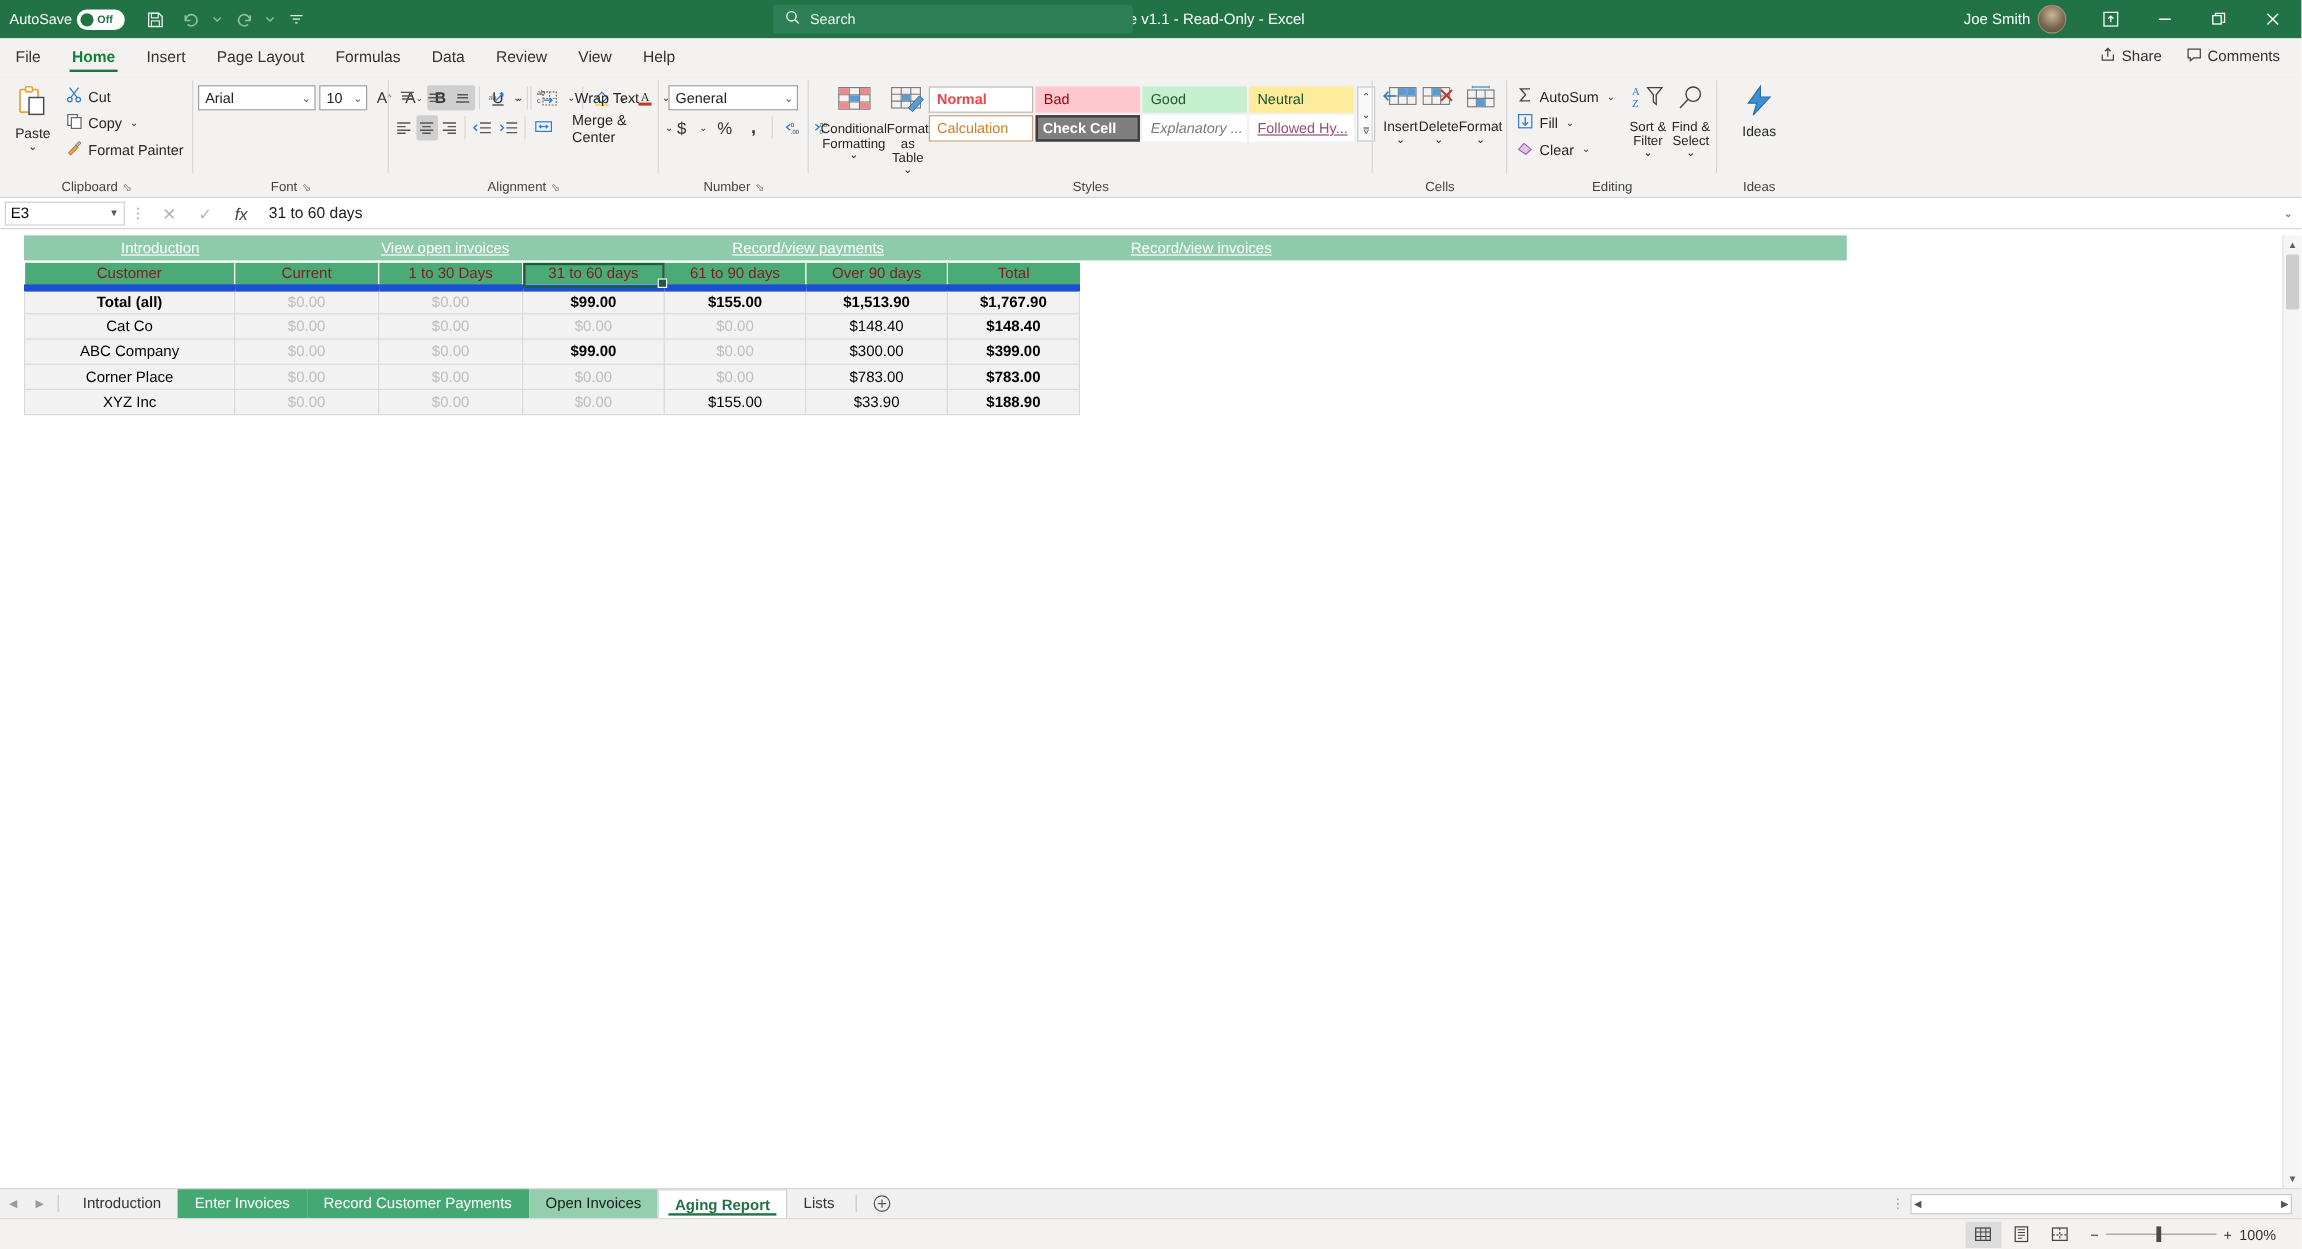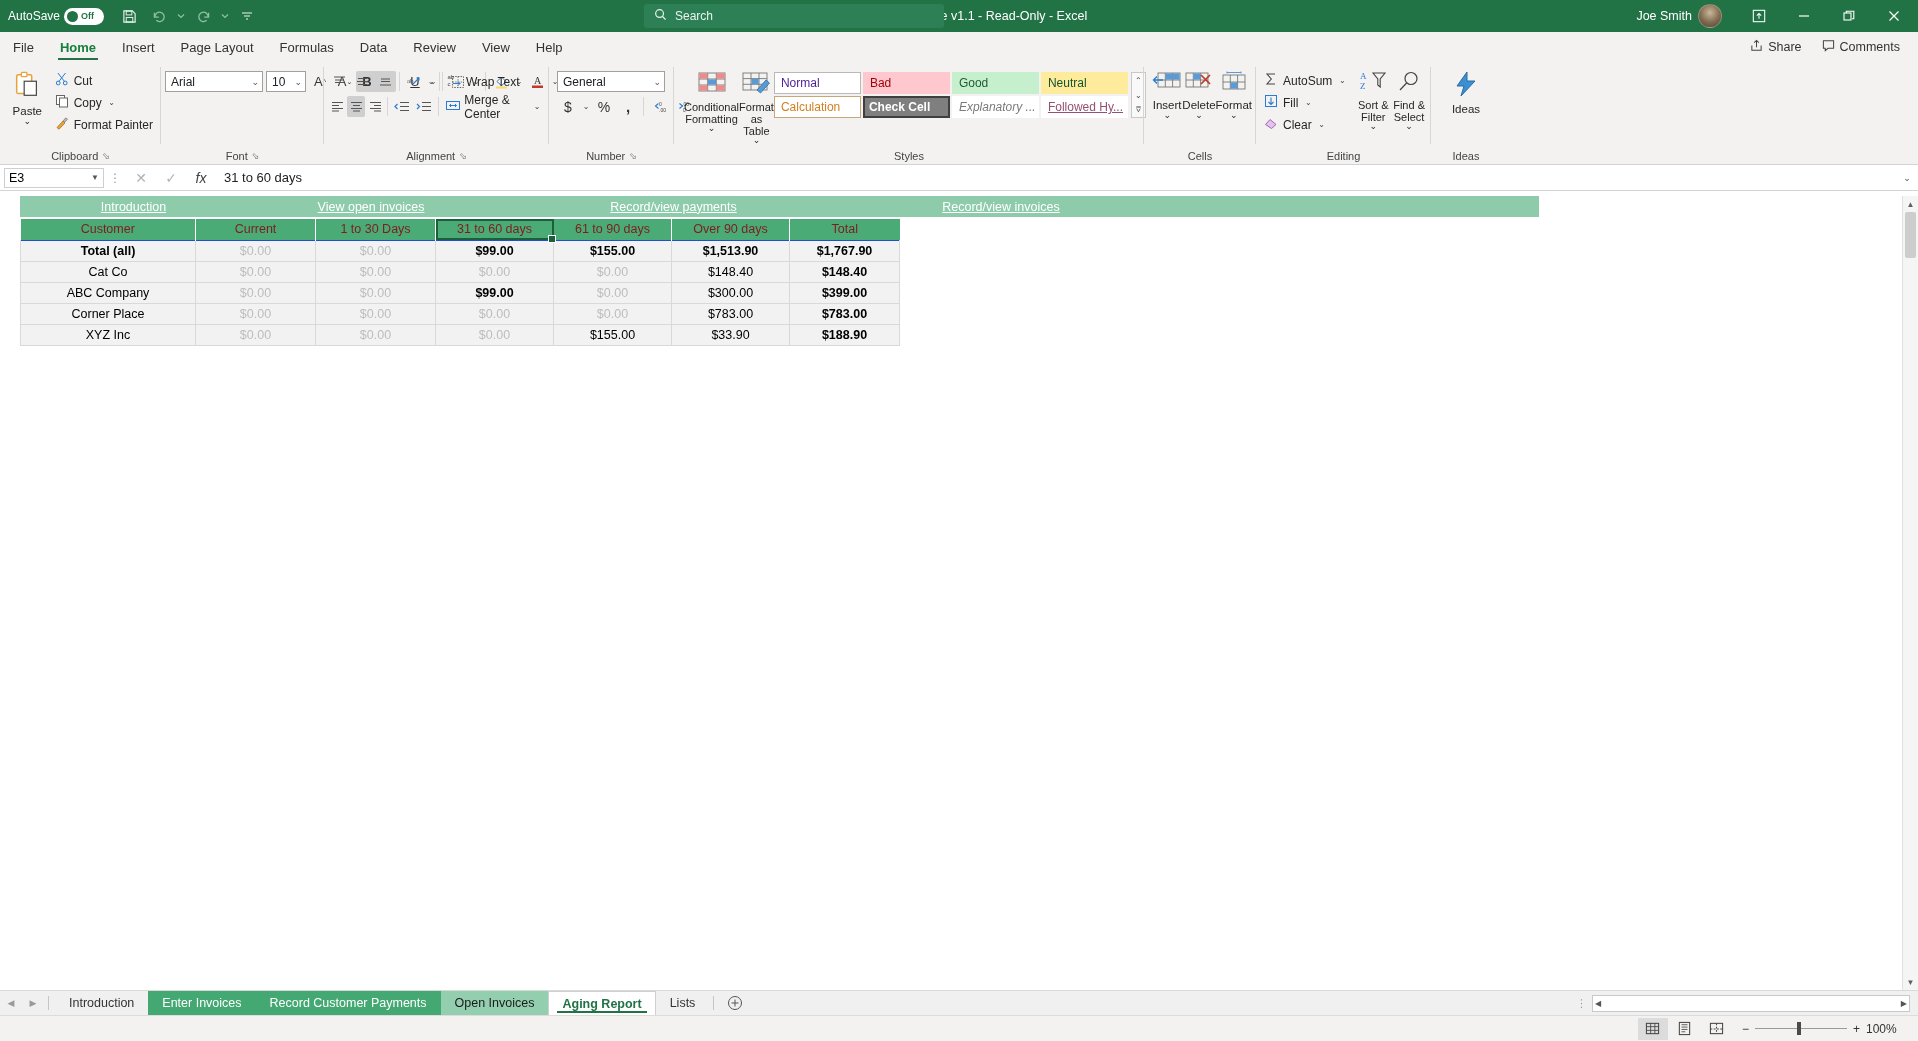--- a/index.html
+++ b/index.html
@@ -126,33 +126,33 @@
   .ic {
     width: 22px; height: 21px; display: flex; align-items: center;
     justify-content: center; font-size: 13px; color: #333;
   }
   .ic.on { background: #cfcfcf; border-radius: 2px; }
   .ic.wide { width: 26px; }
   .dd { font-size: 8px; color: #444; width: 10px; text-align: center; }
   .vsep { width: 1px; align-self: stretch; background: #d6d6d6; margin: 1px 2px; }
 
   .alnrow { display: flex; align-items: center; gap: 1px; margin-bottom: 4px; }
-  .txtbtn { display: flex; align-items: center; gap: 3px; font-size: 12px; padding: 0 4px; height: 21px; }
+  .txtbtn { display: flex; align-items: center; gap: 16px; font-size: 12px; padding: 0 4px; height: 21px; }
 
   
   .styles-gal {
     display: grid; grid-template-columns: repeat(4, 1fr);
     grid-template-rows: 22px 22px; gap: 2px; padding-top: 5px;
   }
   .scell {
     width: 87px; height: 22px; font-size: 12px; display: flex; align-items: center;
     padding-left: 6px; border: 1px solid transparent; overflow: hidden;
     white-space: nowrap;
   }
-  .s-normal { background: #fff; border-color: #b9b9b9; color: #4c1d95; }
+  .s-normal { background: #fff; border-color: #b9b9b9; color: #ef4444; font-weight: bold; }
   .s-bad { background: #ffc7ce; color: #9c0006; }
   .s-good { background: #c6efce; color: #215c2c; }
   .s-neutral { background: #ffeb9c; color: #14532d; }
   .s-calc { background: #fff; border-color: #c6a77a; color: #d17f20; }
   .s-check { background: #7f7f7f; color: #fff; border: 2px solid #3f3f3f; font-weight: bold; padding-left: 4px; }
   .s-expl { background: #fff; color: #7b7b7b; font-style: italic; }
   .s-hyp { background: #fff; color: #954f72; text-decoration: underline; }
   .gal-scroll {
     width: 15px; display: flex; flex-direction: column; justify-content: space-between;
     border: 1px solid #c8c8c8; background: #f9f9f9; margin: 5px 0 2px 3px; height: 46px;
@@ -208,21 +208,21 @@
     content: ""; position: absolute; right: -3px; bottom: -3px;
     width: 6px; height: 6px; background: #1c5f3c; border: 1px solid #fff;
   }
   td.cust { text-align: right; padding-right: 10px; background: #f2f2f2; }
   td.num { background: #f2f2f2; }
   td.zero { color: #bdbdbd; }
   tr.totalrow td { font-weight: bold; background: #f2f2f2; border-bottom: 3px double #808080; }
   tr.totalrow td.zero { font-weight: normal; }
   table.aging td { border-bottom: 1px solid #d9d9d9; border-right: 1px solid #d9d9d9; }
   table.aging td.first { border-left: 1px solid #d9d9d9; }
-  tr.totalrow td { border-top: 1px solid #1d4ed8; }
+  tr.totalrow td { border-top: 6px solid #1d4ed8; }
   td.tot { font-weight: bold; }
 
   
   .vscroll {
     position: absolute; right: 0; top: 196px; width: 16px; bottom: 51px;
     background: #f5f5f5; border-left: 1px solid #e0e0e0;
   }
   .vs-up, .vs-dn {
     height: 16px; display: flex; align-items: center; justify-content: center;
     font-size: 8px; color: #5f5f5f;

